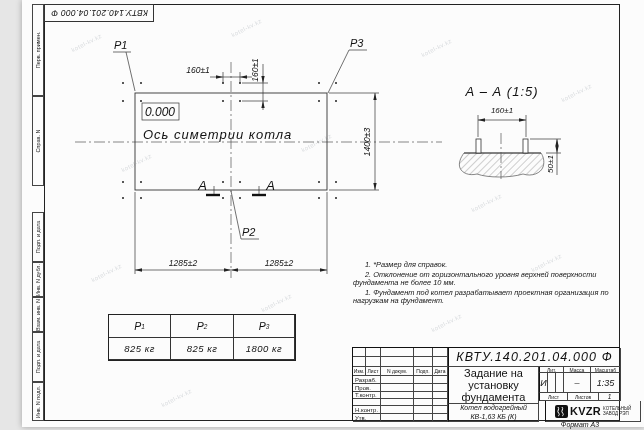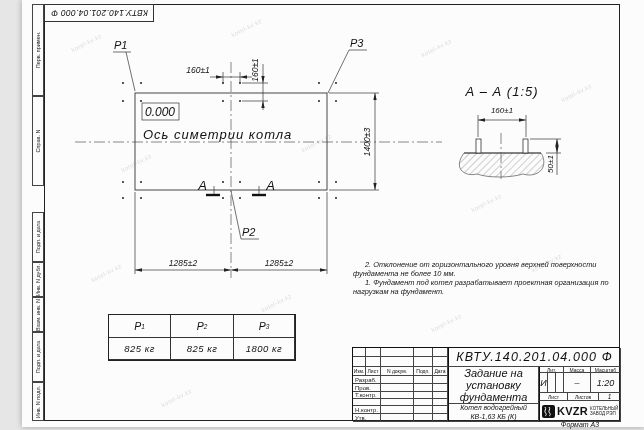--- a/index.html
+++ b/index.html
@@ -45,21 +45,21 @@
   .lhead sub{font-size:6.5px;}
   .lval{font-size:9.5px;letter-spacing:.5px;}
   
   .tb{position:absolute;left:352px;top:347px;width:268px;height:74px;
       border-left:1.4px solid #111;border-top:1.4px solid #111;box-sizing:border-box;}
   .tb-cell{position:absolute;box-sizing:border-box;border-right:1px solid #444;border-bottom:1px solid #444;
            overflow:hidden;display:flex;align-items:center;justify-content:center;font-size:6px;}
   .tb-cell.lab{justify-content:flex-start;padding-left:2px;font-size:6px;color:#222;}
   .bl{border-left:1.3px solid #111;}
   .tb-desig{font-style:italic;font-size:12.5px;letter-spacing:1.1px;white-space:nowrap;}
-  .tb-title{font-style:italic;font-size:11px;text-align:center;line-height:1.12;}
+  .tb-title{font-size:11px;text-align:center;line-height:1.12;}
   .tb-title span{display:block;width:78px;}
   .tb-prod{font-style:italic;font-size:7px;text-align:center;line-height:1.2;}
   .tb-prod span{display:block;width:80px;}
   .small-h{font-size:5px;color:#222;}
   .vlit{font-style:italic;font-size:9px;}
   .logo-wrap{gap:2px;}
   .kvzr{font-weight:bold;font-size:11px;letter-spacing:.3px;font-style:normal;}
   .kvzr-sub{font-size:4.5px;line-height:1.15;width:28px;font-style:normal;color:#222;}
   .fmt{position:absolute;left:538px;top:421px;width:84px;text-align:center;
        font-size:7px;font-style:italic;}
@@ -201,20 +201,21 @@
     <path class="arr" d="M478,120 l7,-1.7 v3.4 z"></path>
       <path class="arr" d="M526,120 l-7,-1.7 v3.4 z"></path>
     <text x="502" y="113" text-anchor="middle" style="font-size:8px">160±1</text>
     <path class="dim" d="M530,139 H561 M546,153 H561 M557,139 V175"></path>
     <path class="arr" d="M557,139 l-1.7,7 h3.4 z"></path>
       <path class="arr" d="M557,153 l-1.7,-7 h3.4 z"></path>
     <text transform="rotate(-90 553 164)" x="553" y="164" text-anchor="middle" style="font-size:8px">50±1</text>
   </svg>
 
   <div class="notes">
+    <p>1. *Размер для справок.</p>
     <p>2. Отклонение от горизонтального уровня верхней поверхности фундамента не более 10 мм.</p>
     <p>1. Фундамент под котел разрабатывает проектная организация по нагрузкам на фундамент.</p>
   </div>
 
   <div class="ltable">
     <div class="lcell lhead" style="left:0;top:0;width:62px;height:23px">
         <span>Р</span>
         <sub>1</sub>
       </div>
     <div class="lcell lhead" style="left:62px;top:0;width:63px;height:23px">
@@ -284,27 +285,27 @@
         <span>Котел водогрейный КВ-1,63 КБ (К)</span>
       </div>
 
     <div class="tb-cell bl small-h" style="left:186px;top:19px;width:25px;height:6px">Лит.</div>
     <div class="tb-cell small-h" style="left:211px;top:19px;width:27px;height:6px">Масса</div>
     <div class="tb-cell small-h" style="left:238px;top:19px;width:30px;height:6px">Масштаб</div>
     <div class="tb-cell bl vlit" style="left:186px;top:25px;width:9px;height:20px">И</div>
     <div class="tb-cell" style="left:195px;top:25px;width:8px;height:20px"></div>
     <div class="tb-cell" style="left:203px;top:25px;width:8px;height:20px"></div>
     <div class="tb-cell vlit" style="left:211px;top:25px;width:27px;height:20px">–</div>
-    <div class="tb-cell vlit" style="left:238px;top:25px;width:30px;height:20px">1:20</div>
+    <div class="tb-cell vlit" style="left:238px;top:25px;width:30px;height:20px">1:35</div>
 
     <div class="tb-cell bl small-h" style="left:186px;top:45px;width:29px;height:8px">Лист</div>
     <div class="tb-cell small-h" style="left:215px;top:45px;width:31px;height:8px">Листов</div>
     <div class="tb-cell" style="left:246px;top:45px;width:22px;height:8px;font-size:6.5px;font-style:italic">1</div>
 
-    <div class="tb-cell bl logo-wrap" style="left:186px;top:53px;width:82px;height:21px">
+    <div class="tb-cell bl logo-wrap" style="left:192px;top:53px;width:96px;height:21px">
       <svg width="13" height="13" viewBox="0 0 13 13">
         <rect x="0" y="0" width="13" height="13" rx="2" fill="#111"></rect>
         <path d="M3,2 C5,4 1.5,6 3.5,8 C5.5,10 3,11 3,11 M7,2 C9,4 5.5,6 7.5,8 C9.5,10 7,11 7,11" stroke="#fff" stroke-width="1" fill="none"></path>
       </svg>
       <span class="kvzr">KVZR</span>
       <span class="kvzr-sub">КОТЕЛЬНЫЙ ЗАВОД РЭП</span>
     </div>
   </div>
 
   <div class="fmt">Формат А3</div>

